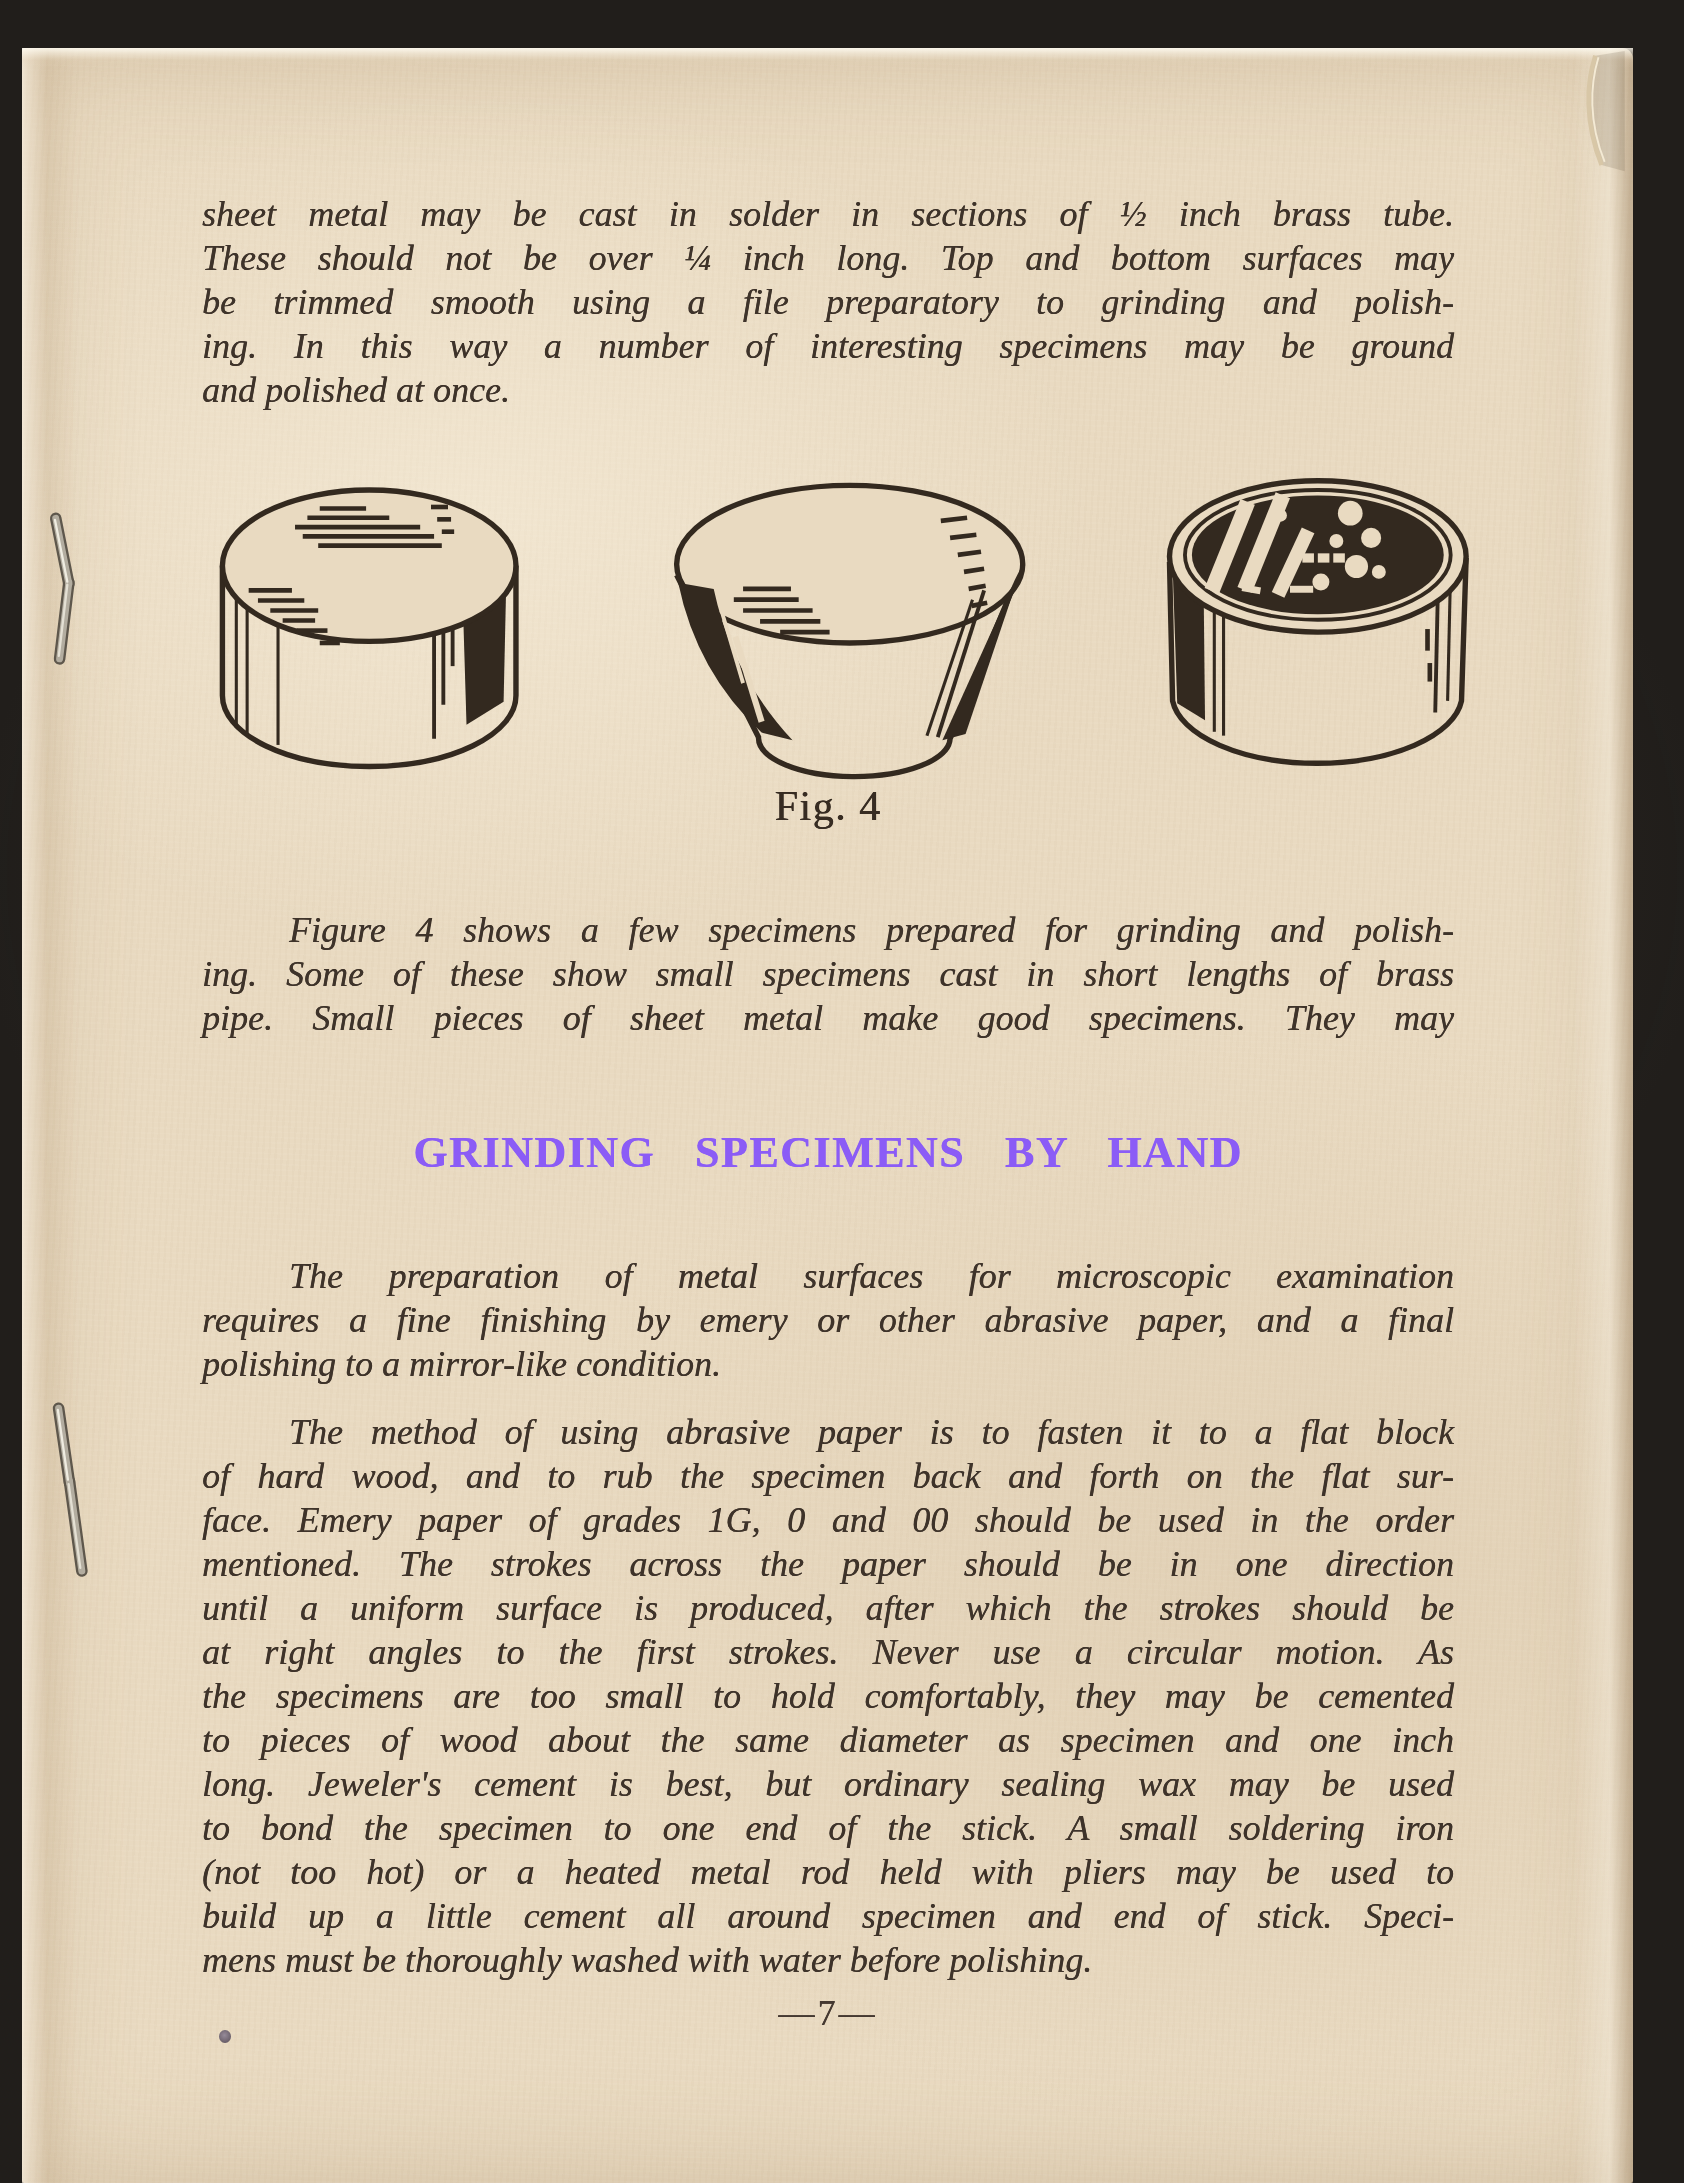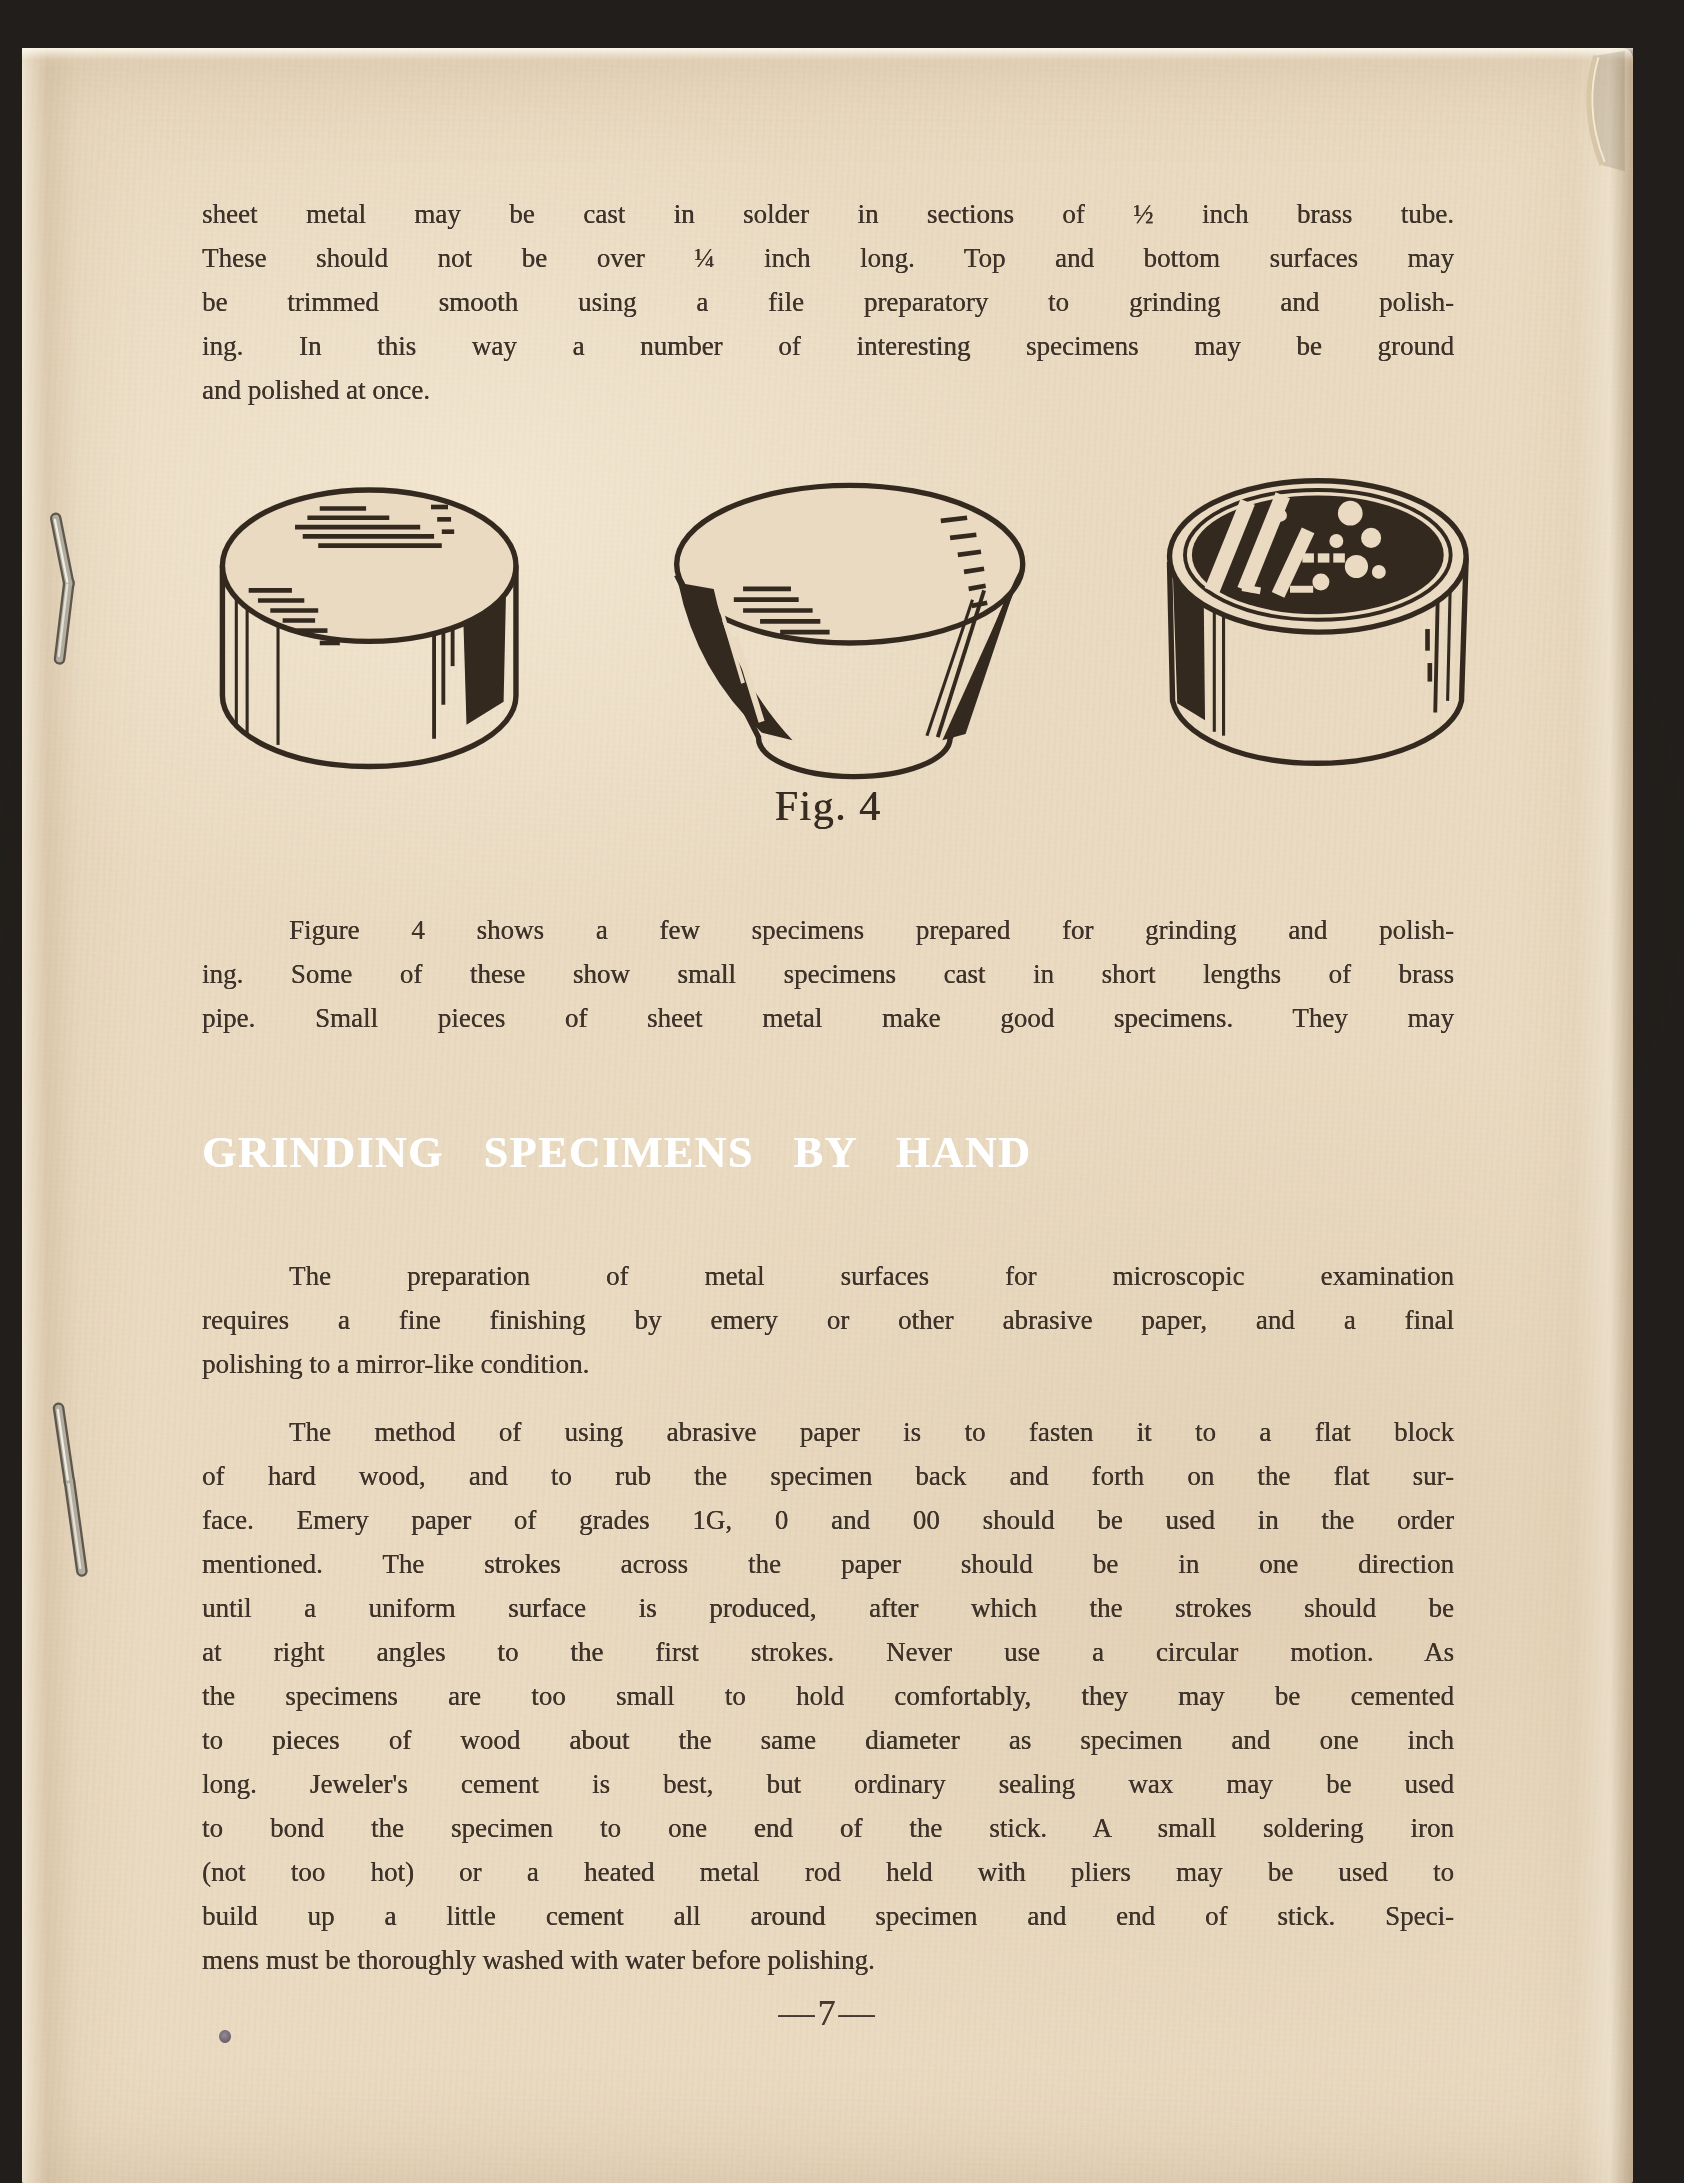--- a/index.html
+++ b/index.html
@@ -20,30 +20,30 @@
     box-shadow: inset 0 0 108px rgba(146,116,76,0.28), inset 0 2.3px 4.6px rgba(255,252,240,0.65);
     border-radius:2.3px 10.8px 2.3px 2.3px;
   }
   .edge-left{position:absolute;left:0;top:0;bottom:0;width:56px;pointer-events:none;
     background:linear-gradient(to right, rgba(255,248,235,0.55), rgba(185,160,125,0.16) 45%, transparent);}
   .edge-right{position:absolute;right:0;top:0;bottom:0;width:73px;pointer-events:none;
     background:linear-gradient(to left, rgba(130,102,68,0.32), rgba(255,250,238,0.38) 32%, transparent 82%);}
   .edge-top{position:absolute;left:0;top:0;right:0;height:20px;pointer-events:none;
     background:linear-gradient(to bottom, rgba(255,252,242,0.8), rgba(228,212,186,0.2) 60%, transparent);}
   .col{position:absolute;left:202px;width:1252px;color:#3e332a;}
-  .line{height:44px;line-height:44px;font-size:27px;white-space:nowrap;
-        text-shadow:0.3px 0 0 currentColor;}
+  .line{height:44px;line-height:44px;font-size:36px;white-space:nowrap;
+        text-shadow:0.3px 0 0 currentColor;font-style:italic;}
   .jl{text-align:justify;text-align-last:justify;white-space:normal;}
   .ll{text-align:left;text-align-last:left;}
   .ind{text-indent:87px;}
   .caption{position:absolute;left:202px;width:1252px;text-align:center;
     font-size:42px;font-weight:normal;color:#372c22;letter-spacing:1.5px;
     text-shadow:0.4px 0 0 currentColor;}
-  .heading{position:absolute;left:202px;width:1252px;
-    font-size:44px;font-weight:bold;color:#ffffff;letter-spacing:1.5px;word-spacing:0.62em;
+  .heading{position:absolute;left:202px;width:1252px;text-align:center;
+    font-size:44px;font-weight:bold;color:#8b5cf6;letter-spacing:1.5px;word-spacing:0.62em;
     text-shadow:0.5px 0 0 currentColor;}
   .pagenum{position:absolute;left:202px;width:1252px;text-align:center;
     font-size:36px;color:#453931;letter-spacing:3.1px;text-shadow:0.3px 0 0 currentColor;}
   svg{position:absolute;overflow:visible;}
   .dot{position:absolute;left:219px;top:2030px;width:11.6px;height:13px;border-radius:50%;
     background:radial-gradient(circle at 45% 40%, #8d8295, #5d5260 70%);opacity:0.9;}
 </style>
 </head>
 <body>
 

